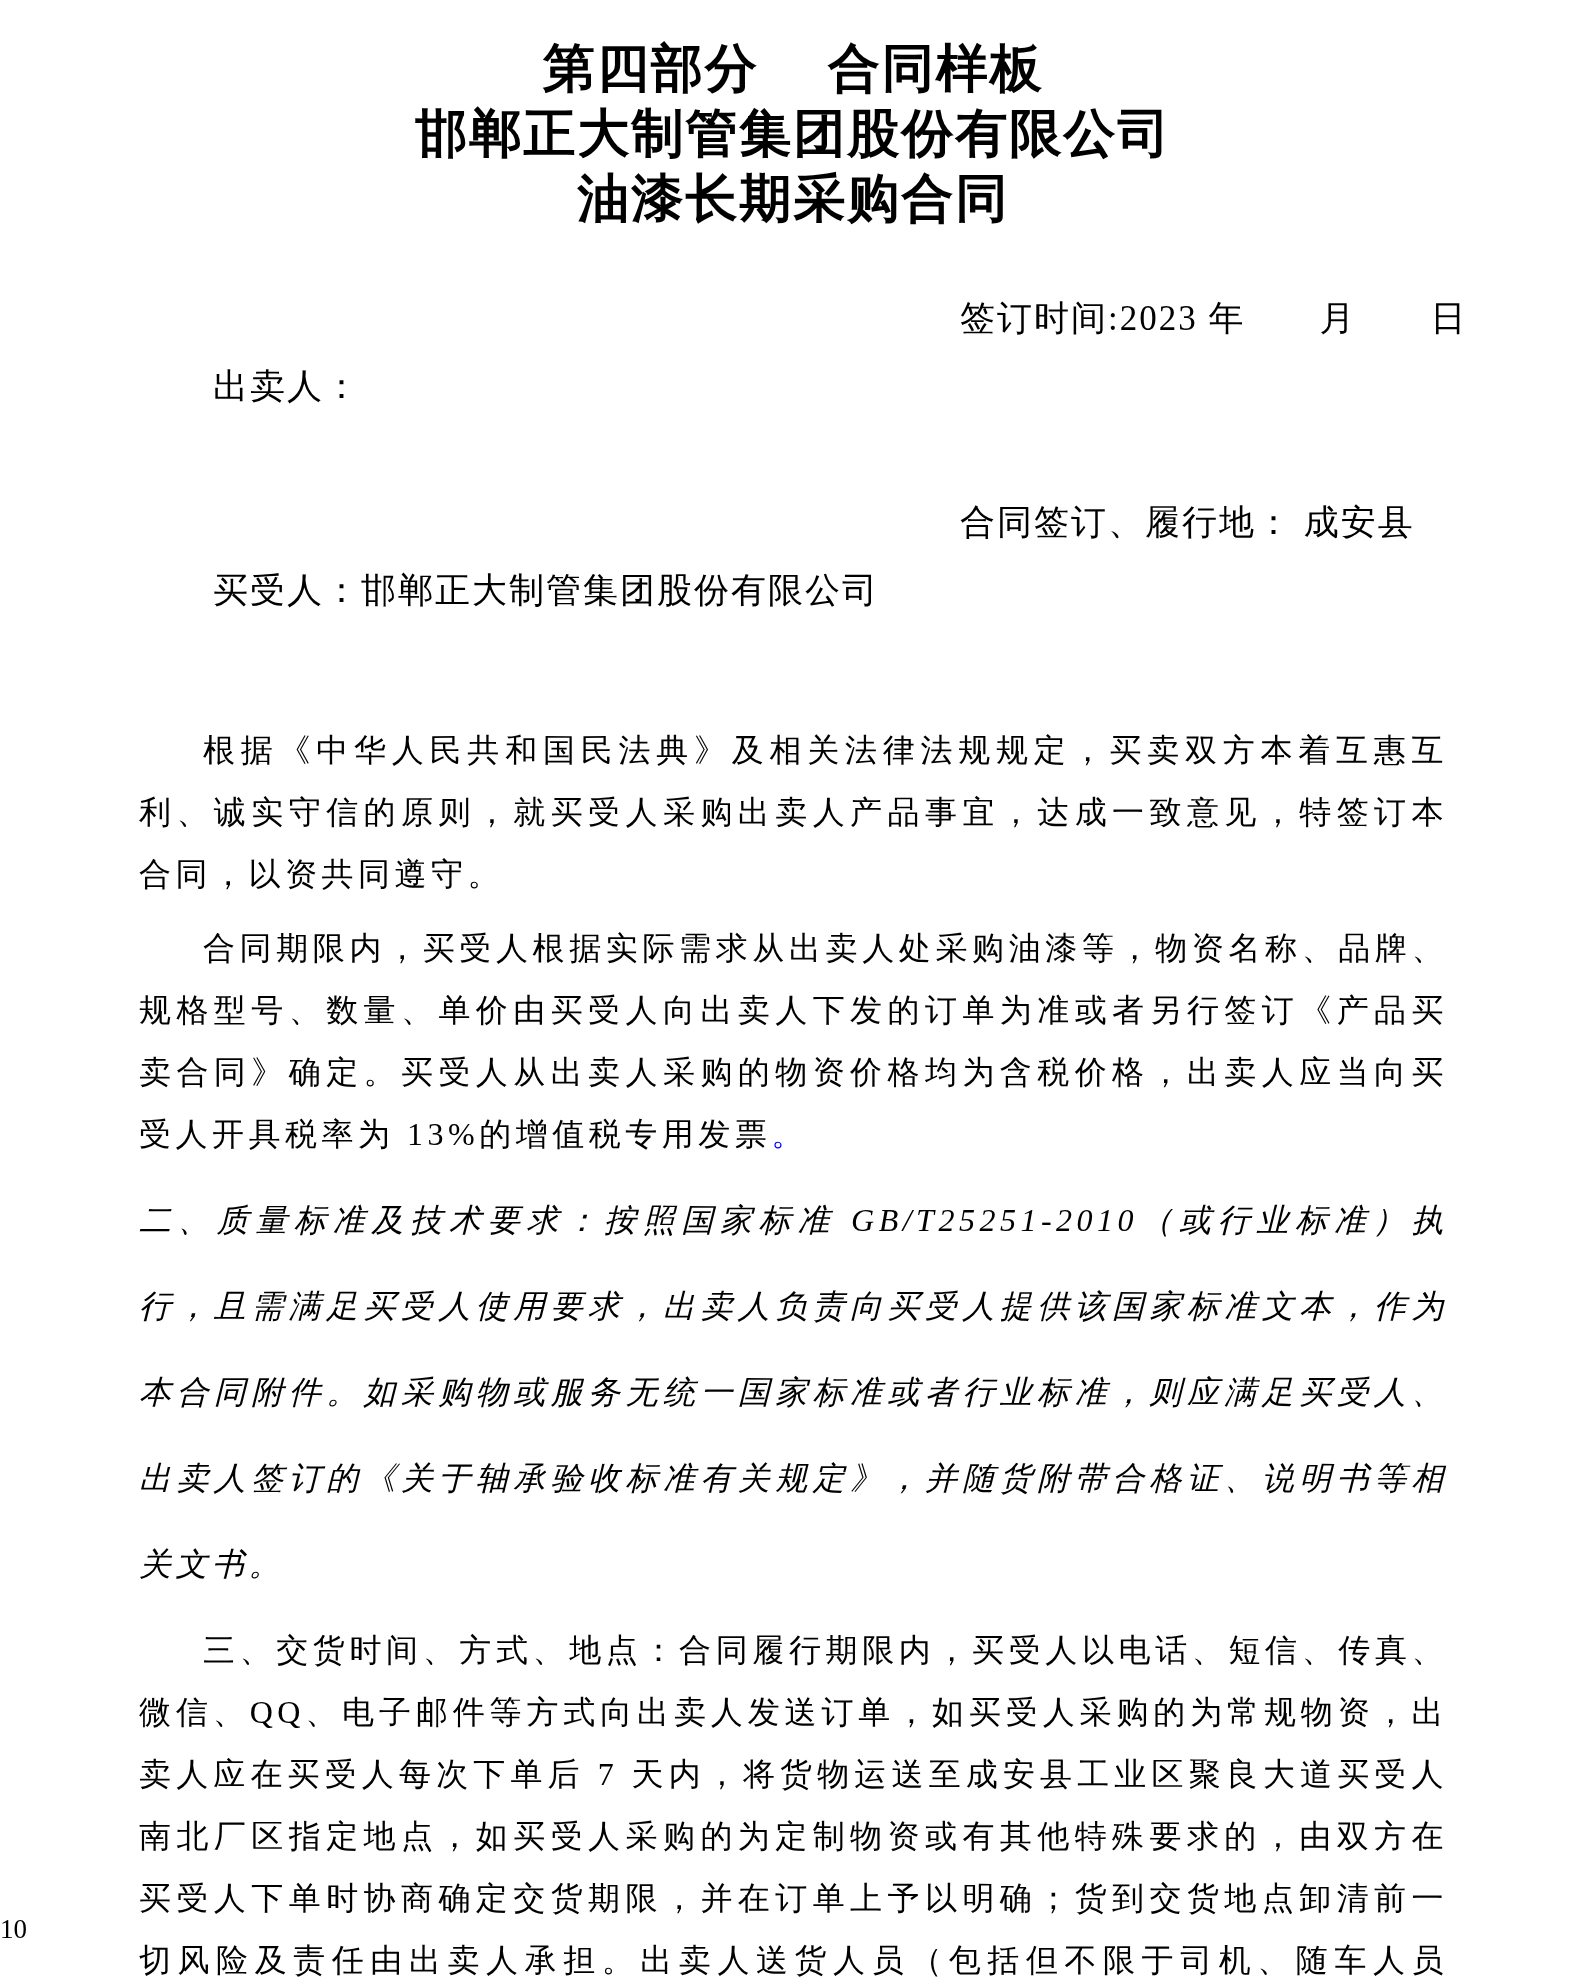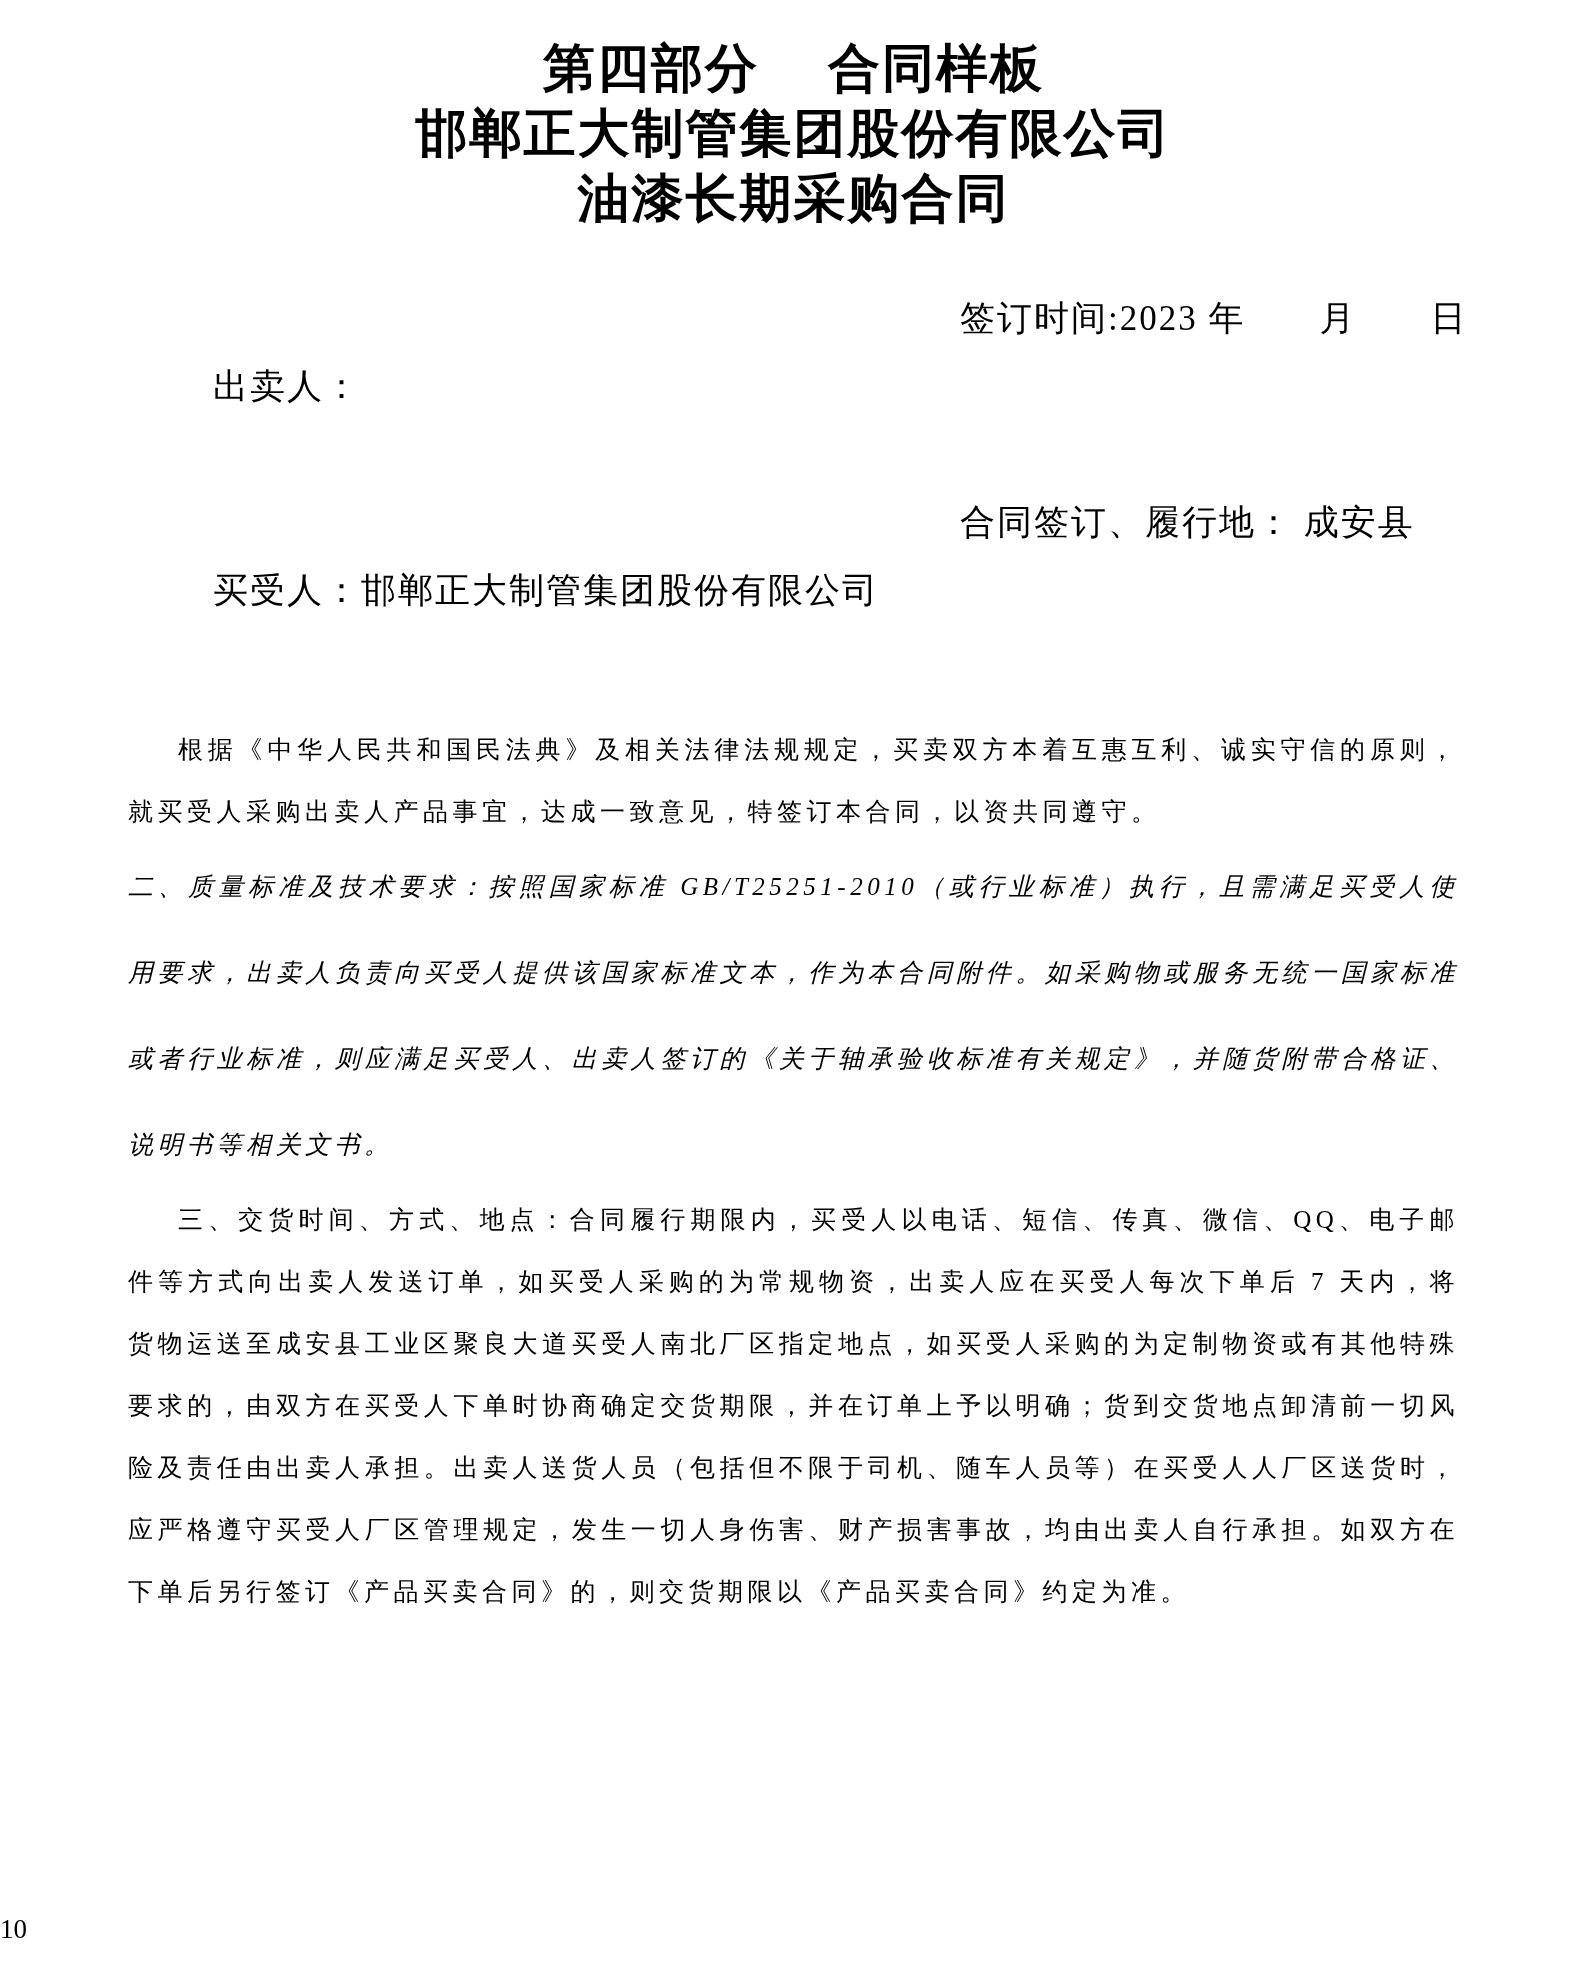--- a/index.html
+++ b/index.html
@@ -32,22 +32,22 @@
     font-size: 35px;
     letter-spacing: 2px;
   }
   .p-row {
     display: grid;
     grid-template-columns: 833px 1fr;
     line-height: 68px;
   }
   .p-left, .p-right { white-space: pre; }
   .para {
-    margin: 1px;
-    font-size: 25px;
+    margin: 12px;
+    font-size: 32px;
     letter-spacing: 4.5px;
     line-height: 62px;
     text-align: justify;
   }
   .indent { text-indent: 2em; }
   .first-para { margin-top: 26px; }
   .loose { line-height: 86px; font-style: italic; }
   .blue { color: var(--accent-blue, #0000FF); }
   .u {
     text-decoration-thickness: 2px;
@@ -82,20 +82,21 @@
       <div class="p-left">
         <span>买受人：</span><span>邯郸正大制管集团股份有限公司</span>
       </div>
       <div class="p-right">合同签订、履行地： 成安县</div>
     </div>
   </div>
 
   <p class="para indent first-para">根据《中华人民共和国民法典》及相关法律法规规定，买卖双方本着互惠互利、诚实守信的原则，就买受人采购出卖人产品事宜，达成一致意见，特签订本合同，以资共同遵守。</p>
 
 
+  <p class="para indent"><span>合同期限内，买受人根据实际需求从出卖人处采购油漆等，物资名称、品牌、规格型号、数量、单价由买受人向出卖人下发的订单为准或者另行签订《产品买卖合同》确定。买受人从出卖人采购的物资价格均为含税价格，出卖人应当向买受人开具税率为 13%的增值税专用发票</span><span class="blue">。</span></p>
 
   <p class="para loose">二、质量标准及技术要求：按照国家标准 GB/T25251-2010（或行业标准）执行，且需满足买受人使用要求，出卖人负责向买受人提供该国家标准文本，作为本合同附件。如采购物或服务无统一国家标准或者行业标准，则应满足买受人、出卖人签订的《关于轴承验收标准有关规定》，并随货附带合格证、说明书等相关文书。</p>
 
   <p class="para indent"><span>三、交货时间、方式、地点：合同履行期限内，买受人以电话、短信、传真、微信、QQ、电子邮件等方式向出卖人发送订单，如买受人采购的为常规物资，出卖人应在买受人每次下单后</span><span class="u"> 7 天</span><span>内，将货物运送至成安县工业区聚良大道买受人南北厂区指定地点，如买受人采购的为定制物资或有其他特殊要求的，由双方在买受人下单时协商确定交货期限，并在订单上予以明确；货到交货地点卸清前一切风险及责任由出卖人承担。出卖人送货人员（包括但不限于司机、随车人员等）在买受人人厂区送货时，应严格遵守买受人厂区管理规定，发生一切人身伤害、财产损害事故，均由出卖人自行承担。如双方在下单后另行签订《产品买卖合同》的，则交货期限以《产品买卖合同》约定为准。</span></p>
 
   <div class="pagenum">10</div>
 
 </div>
 
 </body></html>

